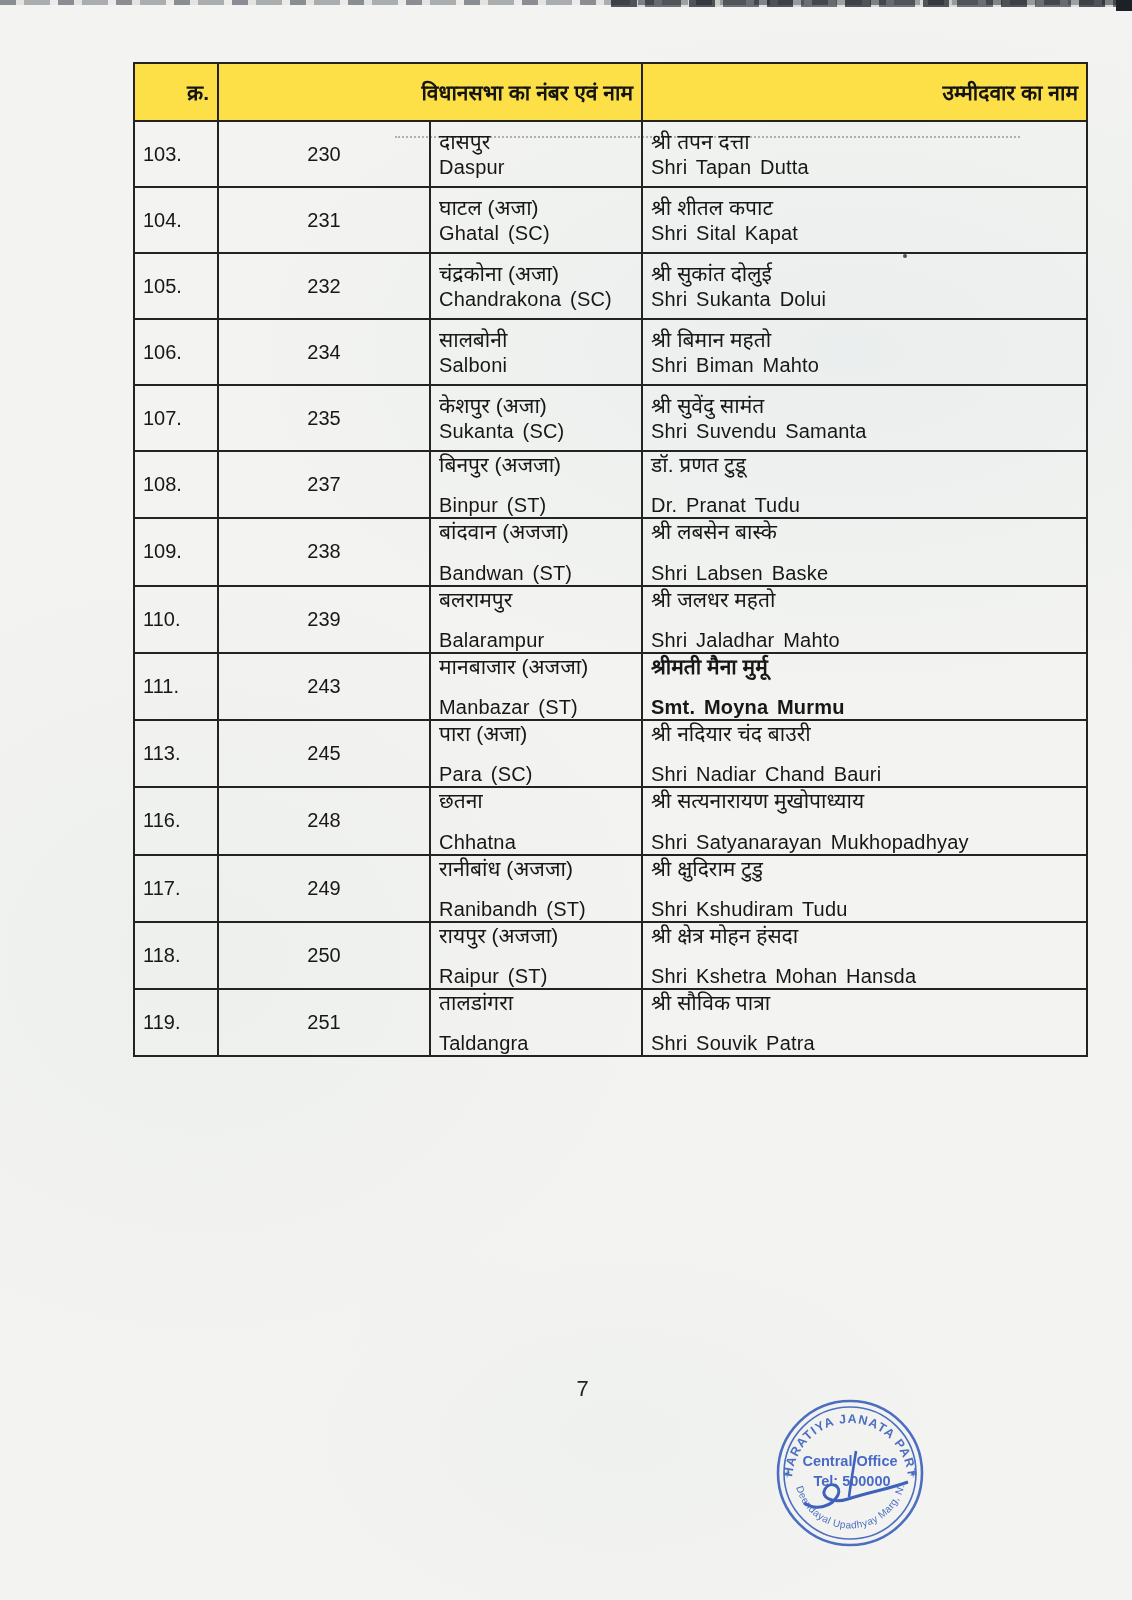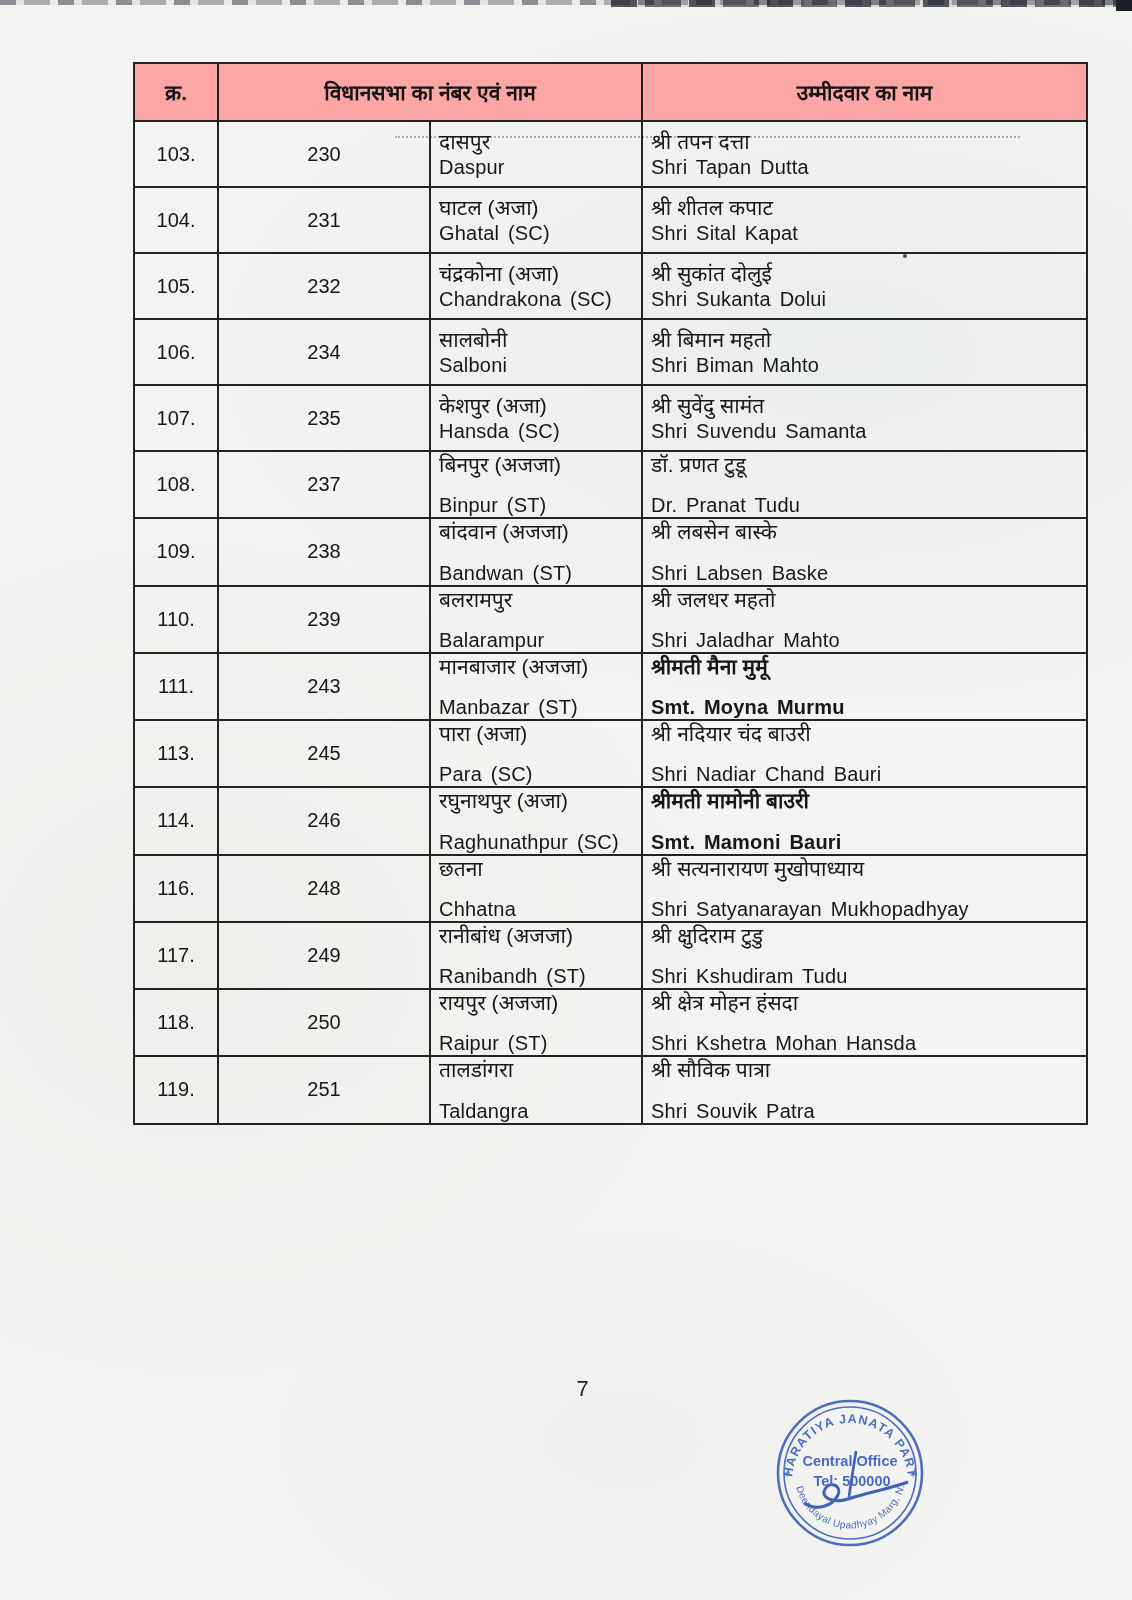--- a/index.html
+++ b/index.html
@@ -47,28 +47,28 @@
     border-collapse:collapse;table-layout:fixed;width:899px;
     background:transparent;
   }
   table.cand th, table.cand td{
     border:2px solid #232323;
     padding:0 8px;
     vertical-align:middle;
   }
   thead tr{height:58px;}
   thead th{
-    background:#fca5a5;
+    background:#fde047;
     font-weight:bold;font-size:21px;color:#141414;
-    text-align:center;
+    text-align:right;
     margin-left:44px;
   }
   tbody tr{height:66px;}
   tbody tr:nth-child(-n+5){height:66px;}
-  td.c-serial{width:66px;text-align:center;font-size:20px;}
+  td.c-serial{width:66px;text-align:left;font-size:20px;}
   td.c-num{width:64px;text-align:center;font-size:20px;}
   td.c-const{width:342px;}
   td.c-cand{width:427px;padding-left:12px;}
   .hi{font-size:21px;line-height:1.25;}
   .en{font-size:20px;line-height:1.2;letter-spacing:.2px;word-spacing:3px;}
   tbody tr:nth-child(n+6) .en{margin-top:15px;}
   tr.bold-candidate td.c-cand .hi,
   tr.bold-candidate td.c-cand .en{font-weight:bold;}
 
   .page-number{
@@ -146,21 +146,21 @@
       <div class="hi">श्री बिमान महतो</div>
       <div class="en">Shri Biman Mahto</div>
     </td>
   </tr>
 
   <tr>
     <td class="c-serial">107.</td>
     <td class="c-num">235</td>
     <td class="c-const">
       <div class="hi">केशपुर (अजा)</div>
-      <div class="en">Hansda (SC)</div>
+      <div class="en">Sukanta (SC)</div>
     </td>
     <td class="c-cand">
       <div class="hi">श्री सुवेंदु सामंत</div>
       <div class="en">Shri Suvendu Samanta</div>
     </td>
   </tr>
 
   <tr>
     <td class="c-serial">108.</td>
     <td class="c-num">237</td>
@@ -220,32 +220,20 @@
     <td class="c-const">
       <div class="hi">पारा (अजा)</div>
       <div class="en">Para (SC)</div>
     </td>
     <td class="c-cand">
       <div class="hi">श्री नदियार चंद बाउरी</div>
       <div class="en">Shri Nadiar Chand Bauri</div>
     </td>
   </tr>
 
-  <tr class="bold-candidate">
-    <td class="c-serial">114.</td>
-    <td class="c-num">246</td>
-    <td class="c-const">
-      <div class="hi">रघुनाथपुर (अजा)</div>
-      <div class="en">Raghunathpur (SC)</div>
-    </td>
-    <td class="c-cand">
-      <div class="hi">श्रीमती मामोनी बाउरी</div>
-      <div class="en">Smt. Mamoni Bauri</div>
-    </td>
-  </tr>
 
 
   <tr>
     <td class="c-serial">116.</td>
     <td class="c-num">248</td>
     <td class="c-const">
       <div class="hi">छतना</div>
       <div class="en">Chhatna</div>
     </td>
     <td class="c-cand">

